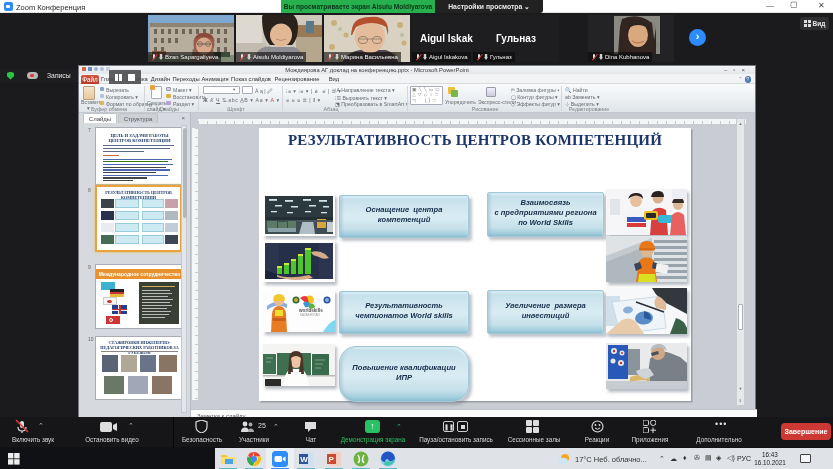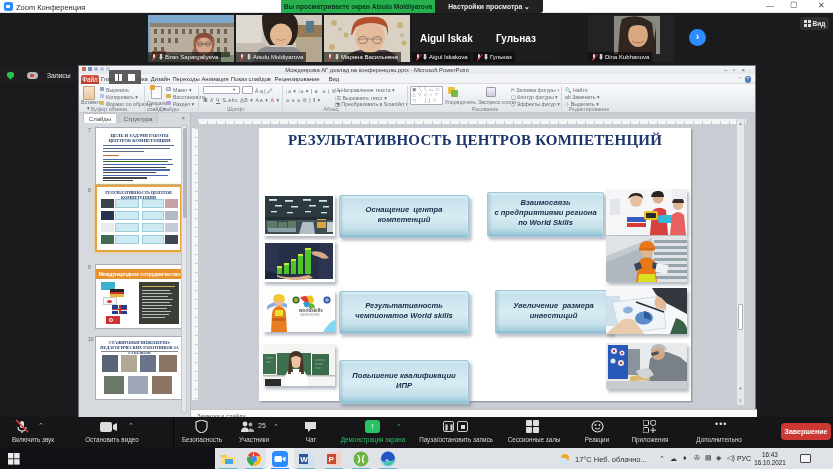--- a/index.html
+++ b/index.html
@@ -553,24 +553,24 @@
         <rect x="2" y="35" width="16" height="7" fill="#2a2a2a"></rect>
         <path d="M20 42 L22 32 Q24 26 30 25 L36 25 Q42 26 44 32 L46 42 Z" fill="#fdfdfb"></path>
         <ellipse cx="33" cy="17" rx="6" ry="7" fill="#edc4a4"></ellipse>
         <path d="M26 16 Q26 7 33 7 Q40 7 40 16 L40 28 L36 28 L38 14 Q33 10 28 14 L30 28 L26 28 Z" fill="#4a3428"></path>
         <path d="M26 16 L25 30 L28 30 Z M40 16 L41 30 L38 30 Z" fill="#4a3428"></path>
       </svg>
     </div>
 
     <div class="sbox" style="left:80px;top:67px;width:130px;height:43px;">Оснащение&nbsp;&nbsp;центра<br>компетенций</div>
     <div class="sbox" style="left:80px;top:163px;width:130px;height:43px;">Результативность<br>чемпионатов World skills</div>
-    <div class="sbox" style="left:80px;top:232px;width:130px;height:44px;">Повышение квалификации<br>ИПР</div>
+    <div class="sbox" style="left:80px;top:218px;width:130px;height:56px;border-radius:17px;">Повышение квалификации<br>ИПР</div>
 
     <div class="sbox" style="left:228px;top:64px;width:117px;height:45px;">Взаимосвязь<br>с предприятиями региона<br>по World Skills</div>
-    <div class="sbox" style="left:236px;top:162px;width:117px;height:44px;">Увеличение&nbsp;&nbsp;размера<br>инвестиций</div>
+    <div class="sbox" style="left:228px;top:162px;width:117px;height:44px;">Увеличение&nbsp;&nbsp;размера<br>инвестиций</div>
 
     <div class="sphoto" style="left:347px;top:61px;width:81px;height:46px;">
       <svg width="81" height="46" viewBox="0 0 81 46">
         <rect width="81" height="46" fill="#f6f6f8"></rect>
         <rect x="4" y="10" width="10" height="16" fill="#e2e6ec"></rect>
         <circle cx="30" cy="12" r="6" fill="#e8c0a0"></circle>
         <path d="M22 10 Q24 3 31 4 Q37 4 37 10 L35 8 Q30 5 25 8 Z" fill="#2a2220"></path>
         <path d="M18 46 L21 24 Q30 17 40 23 L43 46 Z" fill="#f4f4f6"></path>
         <path d="M21 28 L40 28 L40 33 L21 33 Z" fill="#3a5ac0"></path>
         <path d="M21 34 L40 34 L40 38 L21 38 Z" fill="#d83a3a"></path>

